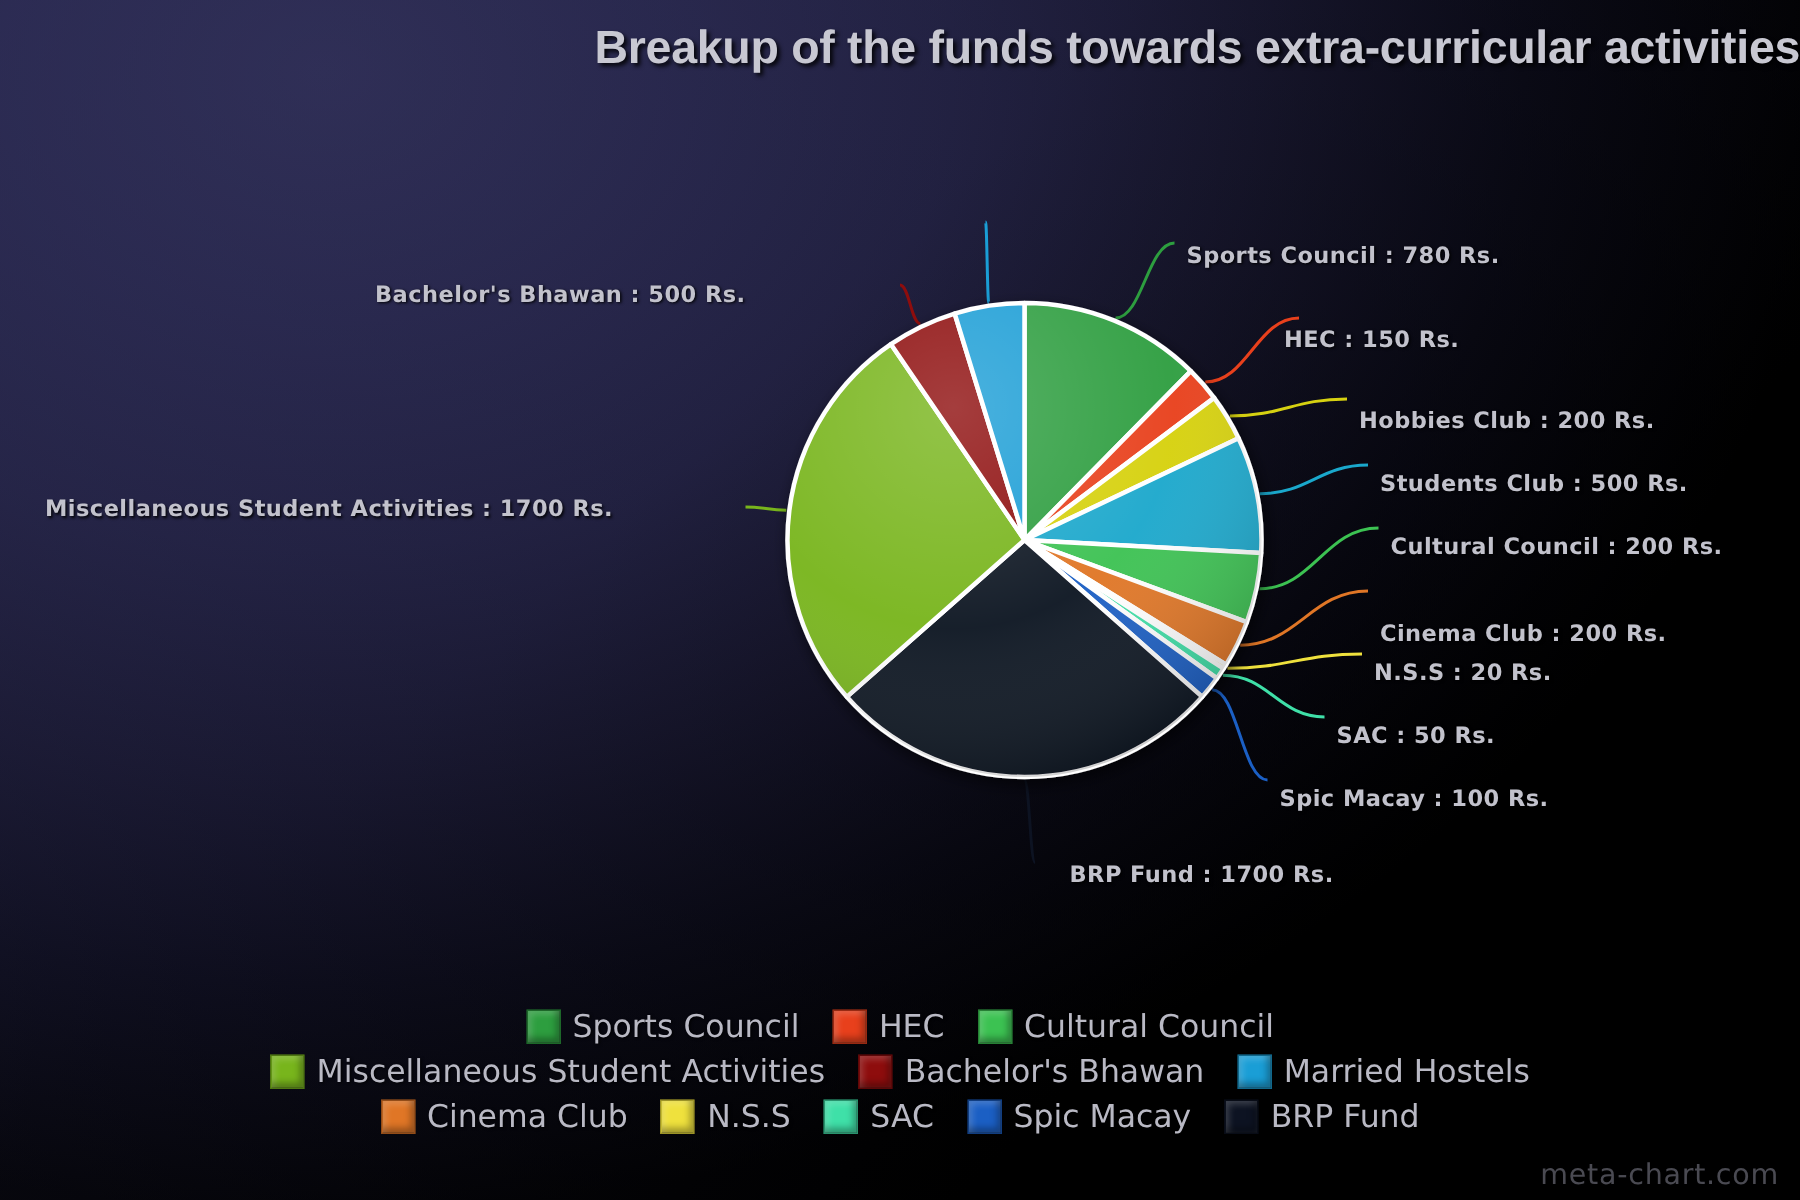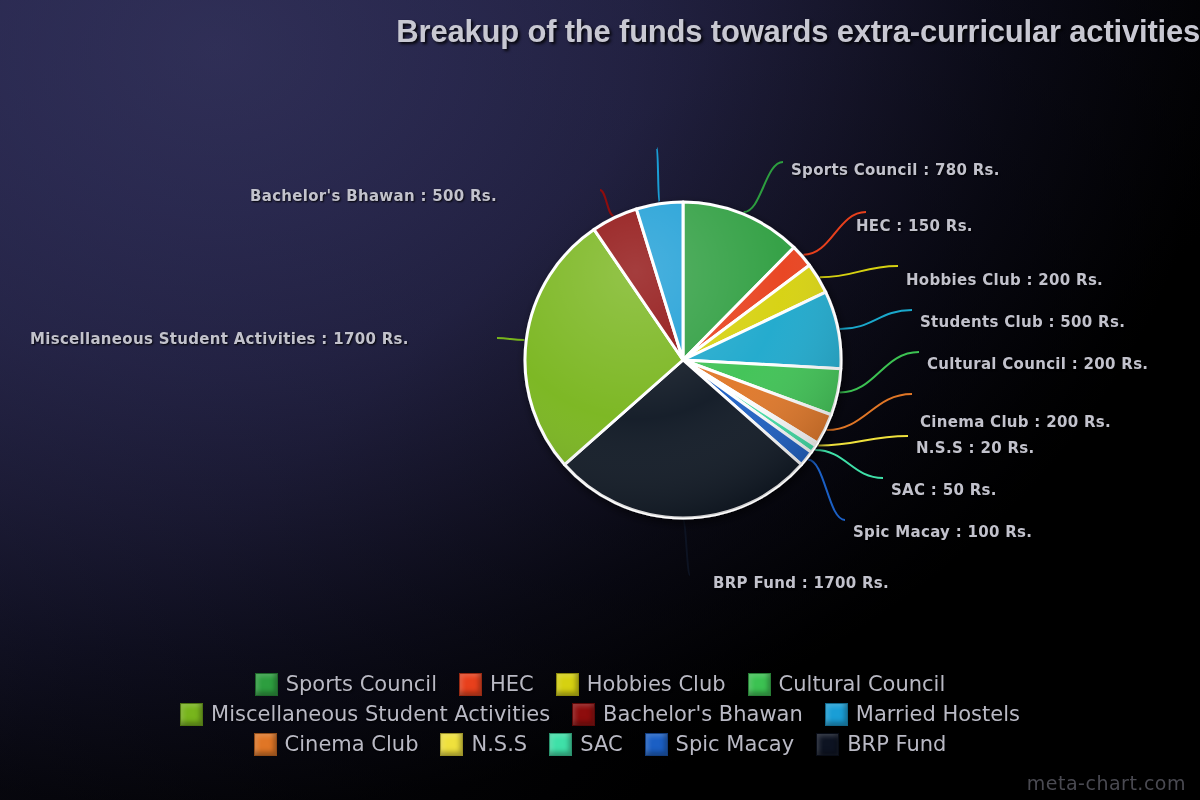--- a/index.html
+++ b/index.html
@@ -148,24 +148,20 @@
       <div class="legend-row">
         <div class="legend-item">
           <span class="swatch" style="background: rgb(45, 158, 63);"></span>
           <span class="legend-label">Sports Council</span>
         </div>
         <div class="legend-item">
           <span class="swatch" style="background: rgb(232, 64, 28);"></span>
           <span class="legend-label">HEC</span>
         </div>
         <div class="legend-item">
-          <span class="swatch" style="background: rgb(214, 209, 17);"></span>
-          <span class="legend-label">Hobbies Club</span>
-        </div>
-        <div class="legend-item">
           <span class="swatch" style="background: rgb(60, 194, 82);"></span>
           <span class="legend-label">Cultural Council</span>
         </div>
       </div>
       <div class="legend-row">
         <div class="legend-item">
           <span class="swatch" style="background: rgb(120, 181, 28);"></span>
           <span class="legend-label">Miscellaneous Student Activities</span>
         </div>
         <div class="legend-item">

